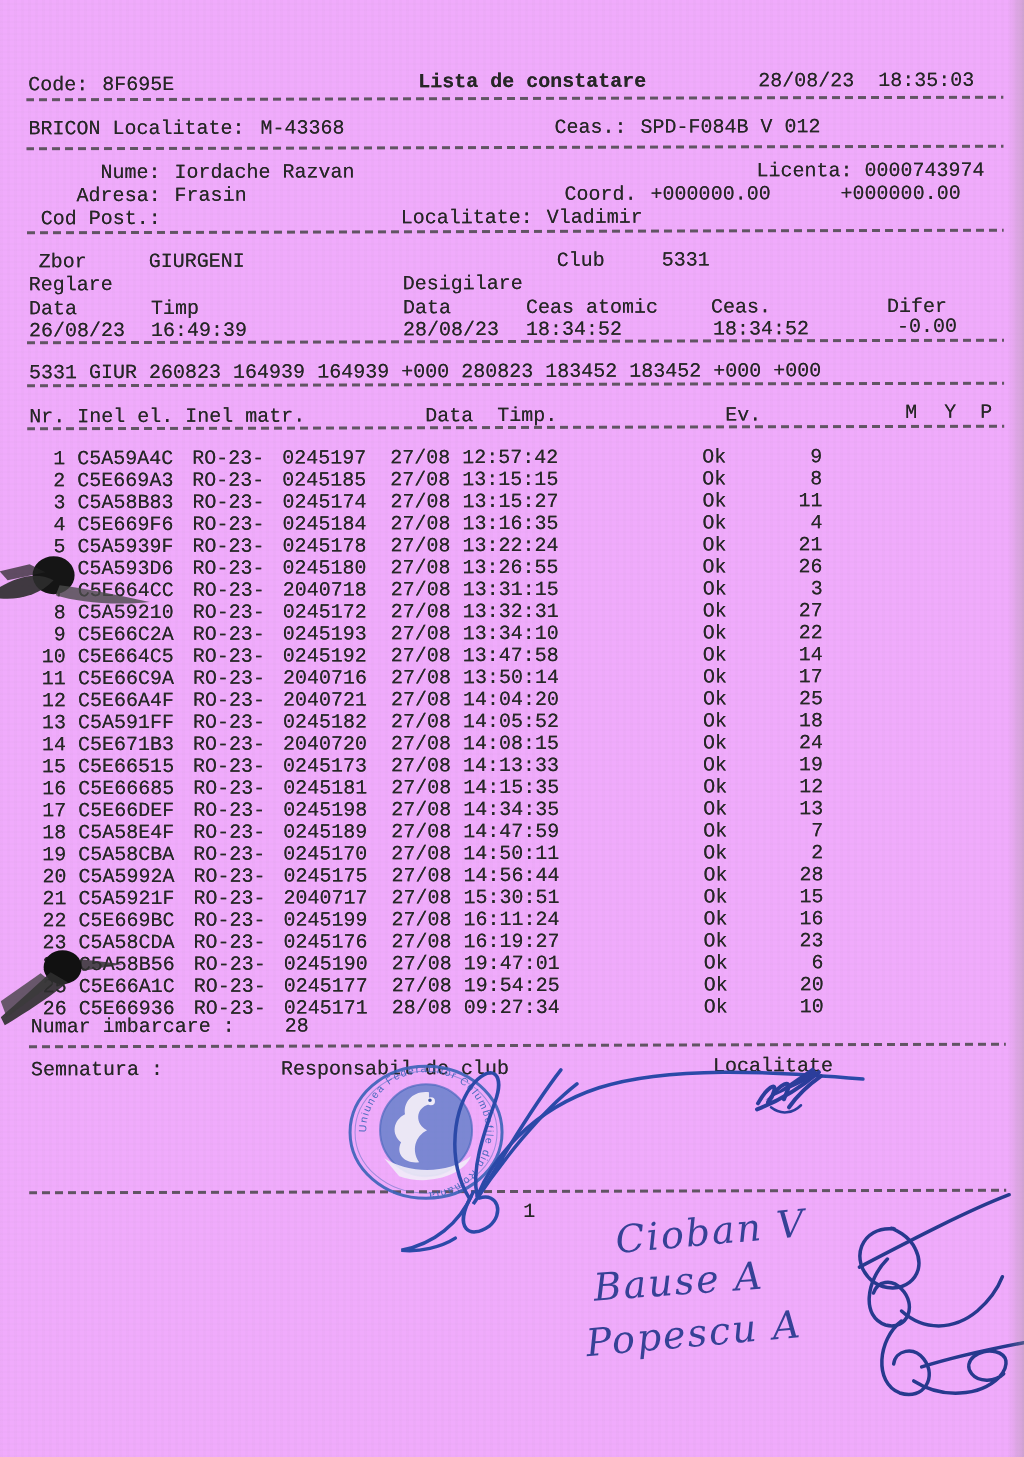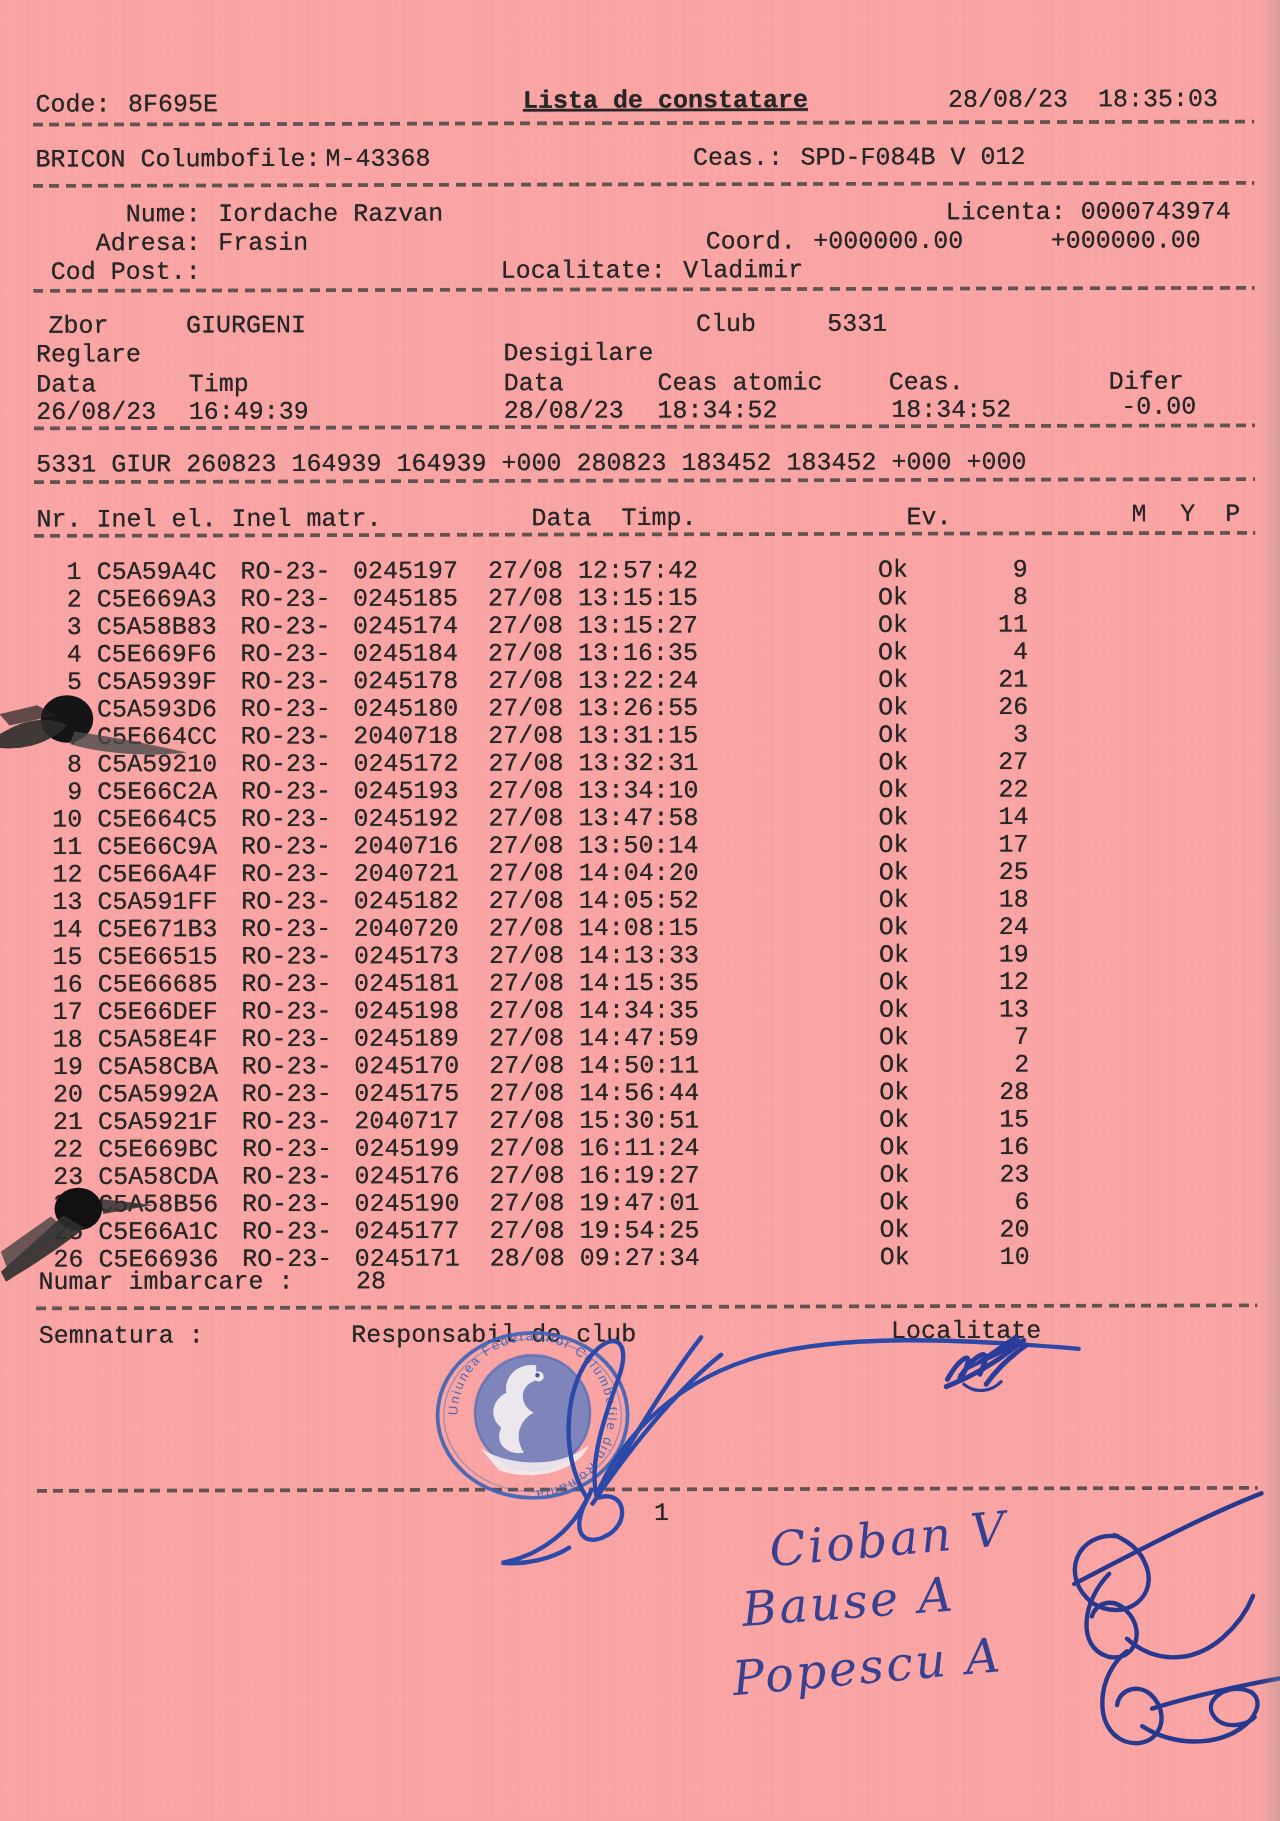--- a/index.html
+++ b/index.html
@@ -1,33 +1,33 @@
 <!DOCTYPE html>
 <html><head>
 <meta charset="utf-8">
 <style>
   html,body{margin:0;padding:0;}
   body{background:#e8e6e2;}
   .page{
     position:relative;width:1024px;height:1457px;overflow:hidden;
-    background:#fca5a5;
+    background:#f0abfc;
     font-family:"Liberation Mono", monospace;
     font-size:20px;color:#262626;
   }
   .page::before{ 
     content:"";position:absolute;inset:0;pointer-events:none;
     background:
       repeating-linear-gradient(90deg, rgba(120,120,115,.025) 0 3px, transparent 3px 7px),
       repeating-linear-gradient(0deg, rgba(120,120,115,.02) 0 2px, transparent 2px 6px);
   }
   .edge-r{position:absolute;top:0;right:0;width:16px;height:100%;
     background:linear-gradient(90deg, transparent, rgba(150,146,138,.35));pointer-events:none;}
   .scan{position:absolute;inset:0;transform:rotate(-0.15deg);}
   .t{position:absolute;white-space:pre;text-shadow:0 0 .6px rgba(45,45,45,.8);}
-  .b{font-weight:bold;text-decoration:underline;}
+  .b{font-weight:bold;}
   .dash{position:absolute;left:28px;width:977px;height:3px;opacity:.8;
     background:repeating-linear-gradient(90deg,#3e3e3e 0 8px,transparent 8px 13px);}
   .tbl{position:absolute;left:30px;top:446px;}
   .trow{display:flex;height:22px;}
   .c{display:inline-block;white-space:pre;text-shadow:0 0 .6px rgba(45,45,45,.8);}
   .c-nr{width:36px;text-align:right;}
   .c-inel{margin-left:12px;width:96px;}
   .c-ro{margin-left:19px;width:24px;}
   .c-series{width:48px;}
   .c-matr{margin-left:18px;width:84px;}
@@ -48,21 +48,21 @@
 <div class="page">
   <div class="scan">
 
     <span class="t" style="left:30px;top:72px">Code:</span>
     <span class="t" style="left:104px;top:72px">8F695E</span>
     <span class="t b" style="left:420px;top:70px">Lista de constatare</span>
     <span class="t" style="left:760px;top:70px">28/08/23  18:35:03</span>
 
     <div class="dash" style="top:97px"></div>
 
-    <span class="t" style="left:30px;top:116px">BRICON Columbofile:</span>
+    <span class="t" style="left:30px;top:116px">BRICON Localitate:</span>
     <span class="t" style="left:262px;top:116px">M-43368</span>
     <span class="t" style="left:556px;top:116px">Ceas.:</span>
     <span class="t" style="left:642px;top:116px">SPD-F084B V 012</span>
 
     <div class="dash" style="top:146px"></div>
 
     <span class="t" style="left:102px;top:160px">Nume:</span>
     <span class="t" style="left:176px;top:160px">Iordache Razvan</span>
     <span class="t" style="left:758px;top:160px">Licenta:</span>
     <span class="t" style="left:866px;top:160px">0000743974</span>

